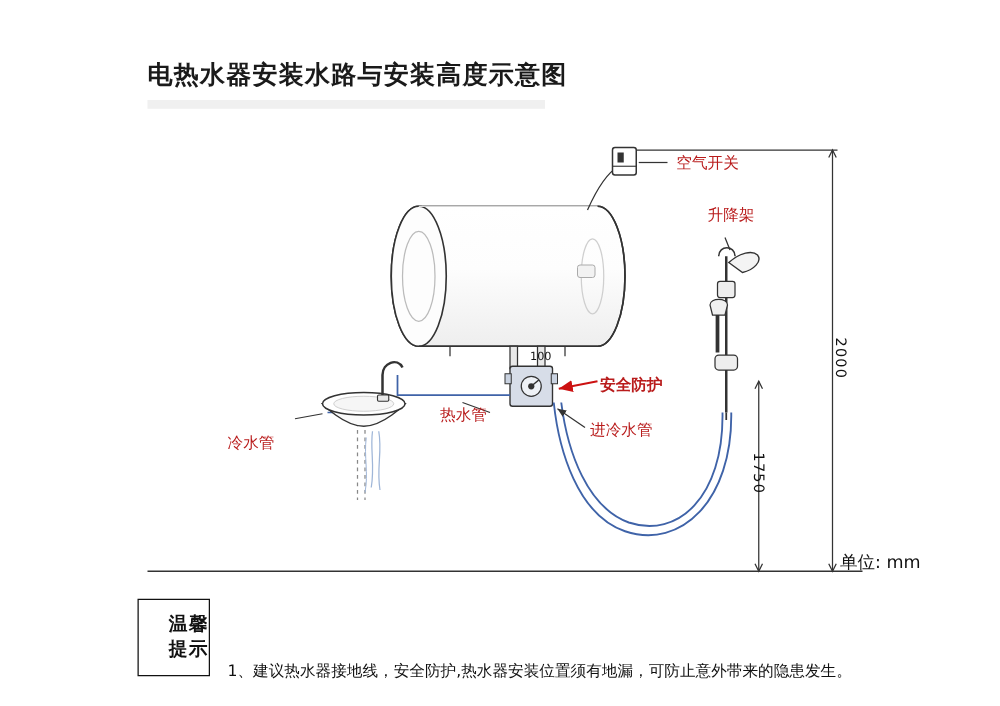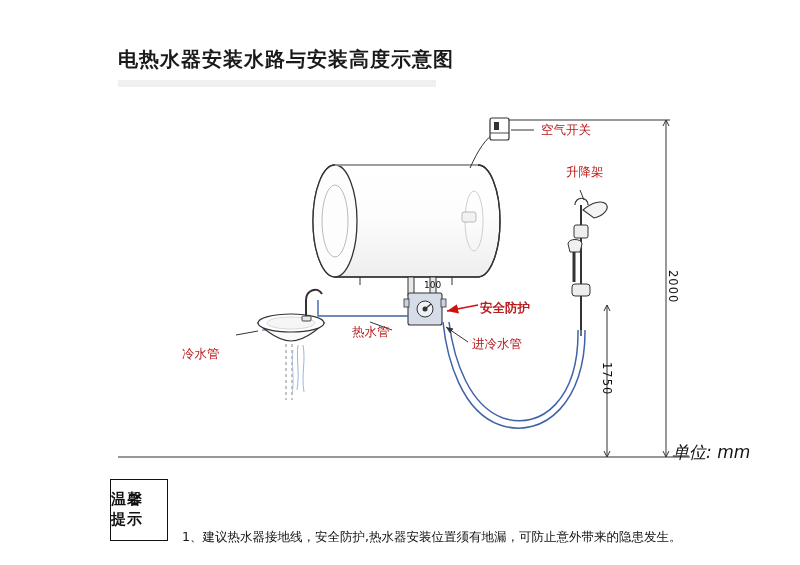--- a/index.html
+++ b/index.html
@@ -50,37 +50,36 @@
   .vlabel {
     position: absolute;
     font-size: 11.5px;
     color: #111;
     white-space: nowrap;
     writing-mode: vertical-rl;
     letter-spacing: 1px;
   }
   .unit {
     position: absolute;
-    font-size: 17px;
-    color: #111;
-    white-space: nowrap;
-    font-style: italic;
+    font-size: 14px;
+    color: #111;
+    white-space: nowrap;
   }
   .tipbox {
     position: absolute;
     left: 110px;
     top: 479px;
     width: 58px;
     height: 62px;
     border: 1px solid #111;
     box-sizing: border-box;
   }
   .tipbox span {
     display: block;
-    text-align: left;
+    text-align: right;
     font-size: 15px;
     font-weight: bold;
     color: #111;
     line-height: 20px;
     letter-spacing: 1px;
   }
   .tipbox .t1 { margin-top: 9px; }
   .notes {
     position: absolute;
     left: 182px;

